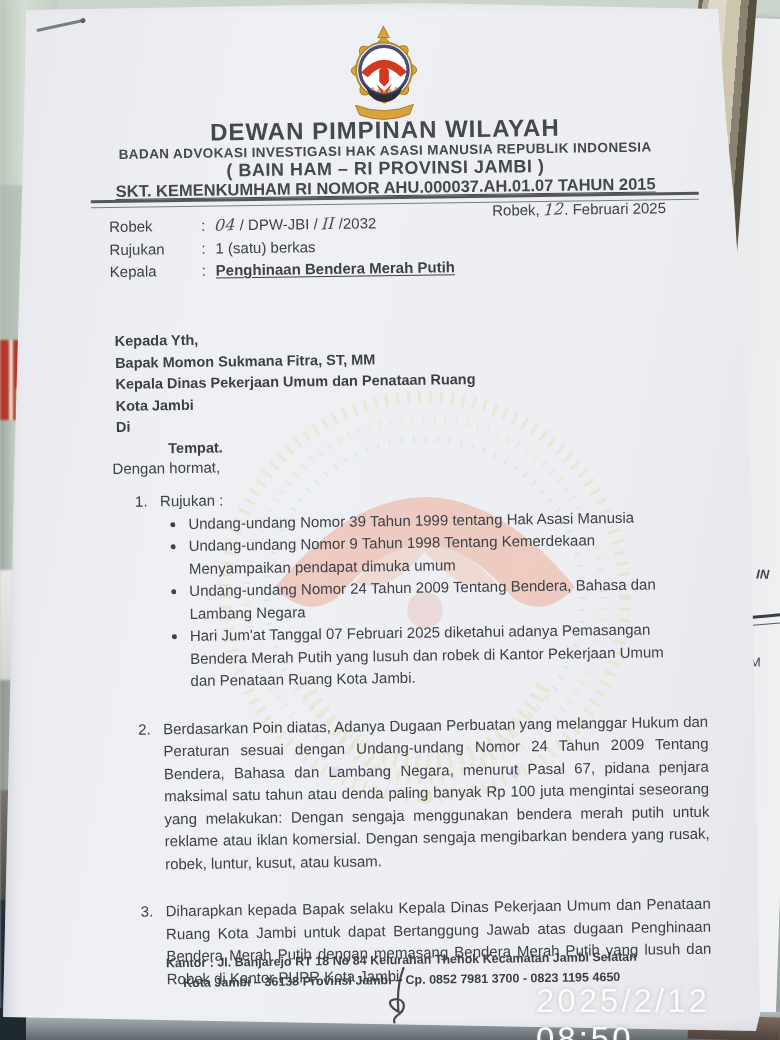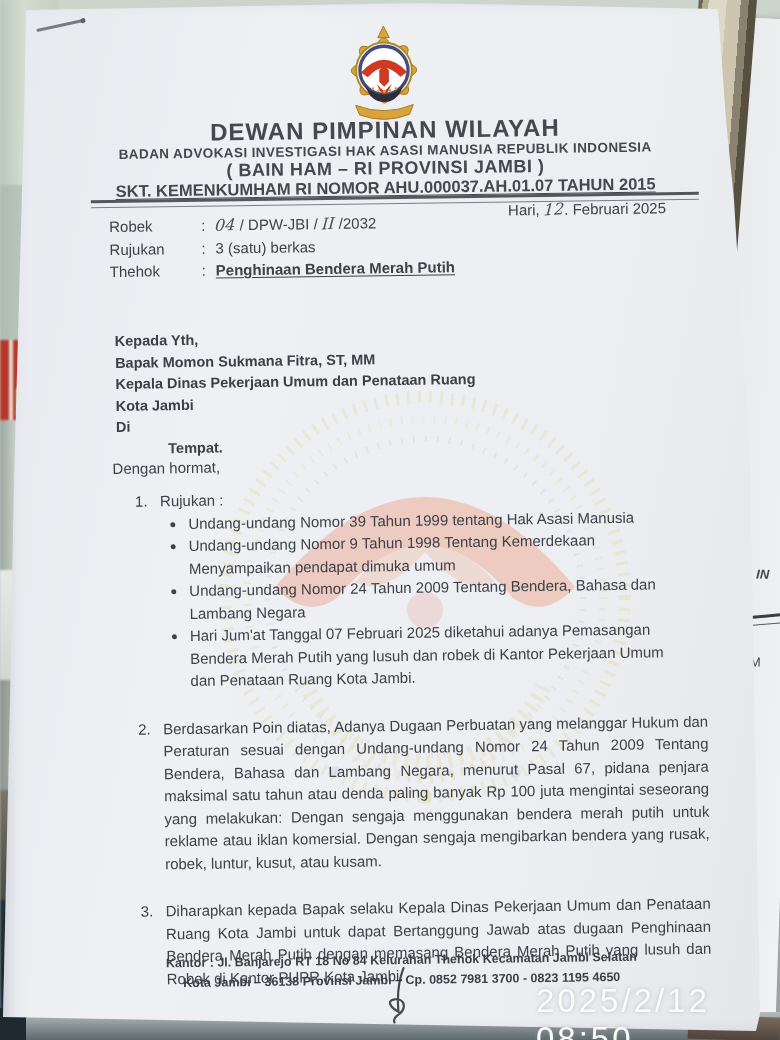--- a/index.html
+++ b/index.html
@@ -164,37 +164,37 @@
         </g>
       </svg>
 
       <div class="hdr center h1" style="position:absolute;">DEWAN PIMPINAN WILAYAH</div>
       <div class="hdr center h2" style="position:absolute;">BADAN ADVOKASI INVESTIGASI HAK ASASI MANUSIA REPUBLIK INDONESIA</div>
       <div class="hdr center h3" style="position:absolute;">( BAIN HAM – RI PROVINSI JAMBI )</div>
       <div class="hdr center h4" style="position:absolute;">SKT. KEMENKUMHAM RI NOMOR AHU.000037.AH.01.07 TAHUN 2015</div>
       <div class="rule"></div>
 
       <div class="dateline">
-        <span>Hari,</span>
+        <span>Robek,</span>
         <span class="hand">12</span><span>.  Februari 2025</span>
       </div>
 
       <div class="meta">
         <div class="row">
           <span class="lbl">Robek</span>
           <span class="sep">:</span>
           <span><span class="hand">04</span><span> / DPW-JBI / </span><span class="hand">II</span><span> /2032</span></span>
         </div>
         <div class="row">
           <span class="lbl">Rujukan</span>
           <span class="sep">:</span>
-          <span>3 (satu) berkas</span>
+          <span>1 (satu) berkas</span>
         </div>
         <div class="row">
-          <span class="lbl">Thehok</span>
+          <span class="lbl">Kepala</span>
           <span class="sep">:</span>
           <span class="perihal">Penghinaan Bendera Merah Putih</span>
         </div>
       </div>
 
       <div class="addr">
         <div>Kepada Yth,</div>
         <div>Bapak Momon Sukmana Fitra, ST, MM</div>
         <div>Kepala Dinas Pekerjaan Umum dan Penataan Ruang</div>
         <div>Kota Jambi</div>

